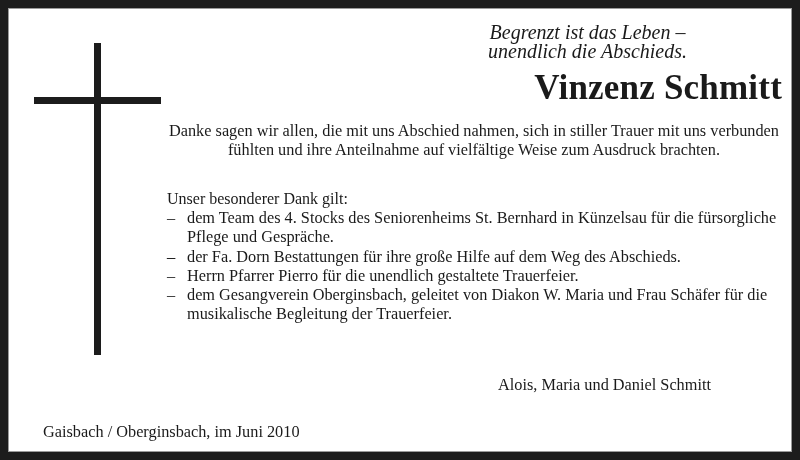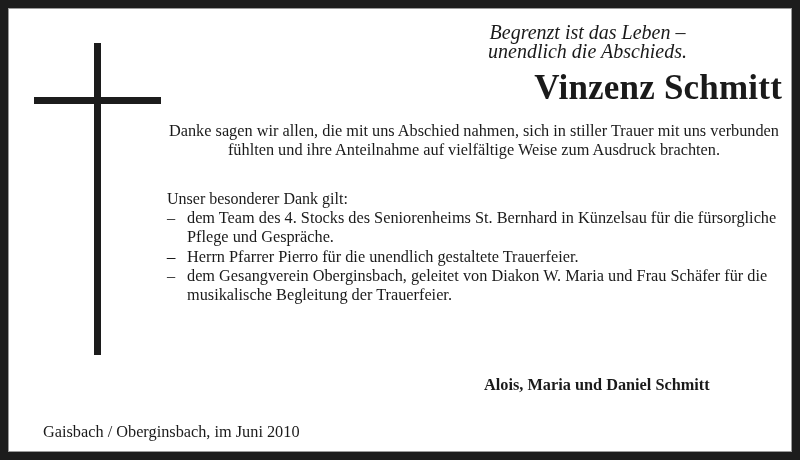--- a/index.html
+++ b/index.html
@@ -129,23 +129,23 @@
     margin: 0;
   }
   .thanks-list li .dash {
     position: absolute;
     left: 0;
     top: 0;
   }
 
   .signature {
     position: absolute;
-    left: 318px;
+    left: 332px;
     top: 366px;
-    font-weight: bold;
+    font-weight: normal;
     font-size: 16.3px;
     line-height: 19.3px;
     white-space: nowrap;
   }
 
   .footer-place {
     position: absolute;
     left: -123px;
     top: 413px;
     font-size: 16.3px;
@@ -180,20 +180,21 @@
       <ul class="thanks-list">
         <li>
           <span class="dash">–</span>
           <span>dem Team des 4. Stocks des Seniorenheims St. Bernhard in Künzelsau für die fürsorgliche Pflege und Gespräche.</span>
         </li>
         <li>
           <span class="dash">–</span>
         </li>
         <li>
           <span class="dash">–</span>
+          <span>der Fa. Dorn Bestattungen für ihre große Hilfe auf dem Weg des Abschieds.</span>
         </li>
         <li>
           <span class="dash">–</span>
           <span>Herrn Pfarrer Pierro für die unendlich gestaltete Trauerfeier.</span>
         </li>
         <li>
           <span class="dash">–</span>
           <span>dem Gesangverein Oberginsbach, geleitet von Diakon W. Maria und Frau Schäfer für die musikalische Begleitung der Trauerfeier.</span>
         </li>
       </ul>

